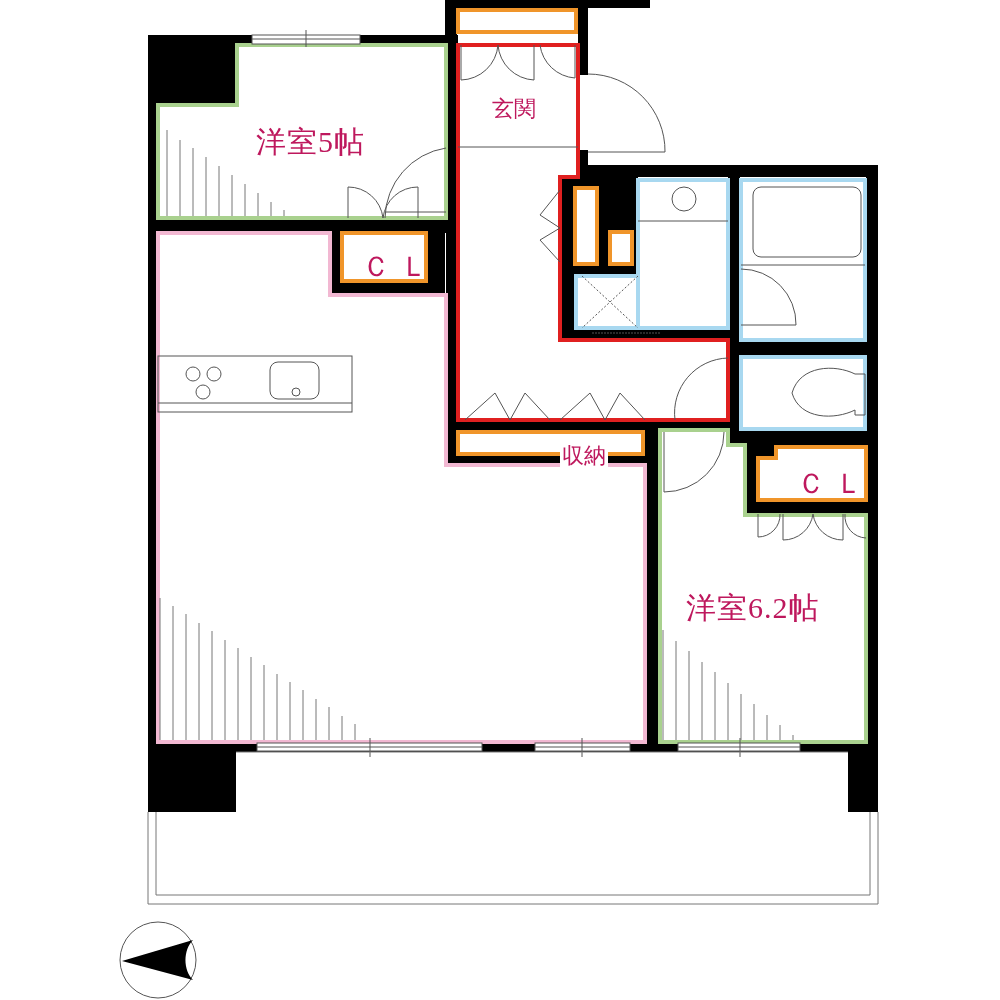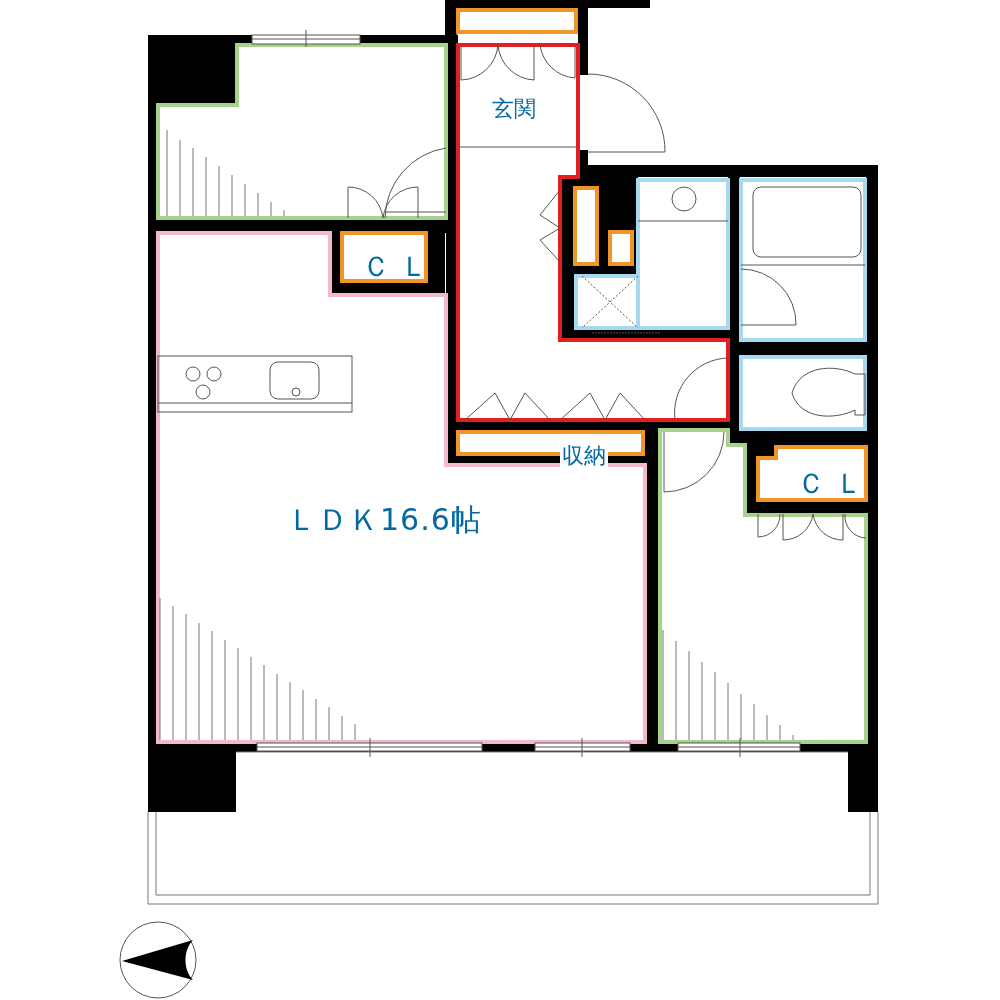--- a/index.html
+++ b/index.html
@@ -1,18 +1,18 @@
 <!DOCTYPE html>
 <html><head>
 <meta charset="utf-8">
 <style>
   html, body { margin:0; padding:0; background:#ffffff; }
   body { width:1000px; height:1000px; position:relative; overflow:hidden; font-family:"DejaVu Sans", sans-serif; }
   #plan { position:absolute; left:0; top:0; width:1000px; height:1000px; }
-  .label { position:absolute; color:#0369a1; white-space:nowrap; }
+  .label { position:absolute; color:#be185d; white-space:nowrap;font-family:Liberation Serif, serif; }
   .room-label { font-size:30px; letter-spacing:1px; }
   .small-label { font-size:22px; }
   .cl-label { font-size:28px; letter-spacing:10px; }
 </style>
 </head>
 <body>
 
 <div id="plan">
 <svg width="1000" height="1000" viewBox="0 0 1000 1000" xmlns="http://www.w3.org/2000/svg">
 
@@ -198,18 +198,19 @@
     <polyline points="156,812 156,895 870,895 870,812"></polyline>
   </g>
 
   <g>
     <circle cx="158" cy="960" r="38" fill="#fff" stroke="#555" stroke-width="1"></circle>
     <path d="M122,961 L193,940 C183,950 183,970 193,980 Z" fill="#000"></path>
   </g>
 </svg>
 
 
+<span class="label room-label" style="left:256px; top:122px;">洋室5帖</span>
 <span class="label small-label" style="left:492px; top:94px;">玄関</span>
 <span class="label cl-label" style="left:362px; top:248px;">ＣＬ</span>
-<span class="label room-label" style="left:287px; top:500px;">ＬＤＫ16.6帖</span>
 <span class="label small-label" style="left:560px; top:441px; background:#fff; padding:0 2px;">収納</span>
 <span class="label cl-label" style="left:797px; top:465px;">ＣＬ</span>
+<span class="label room-label" style="left:686px; top:588px;">洋室6.2帖</span>
 </div>
 
 </body></html>

